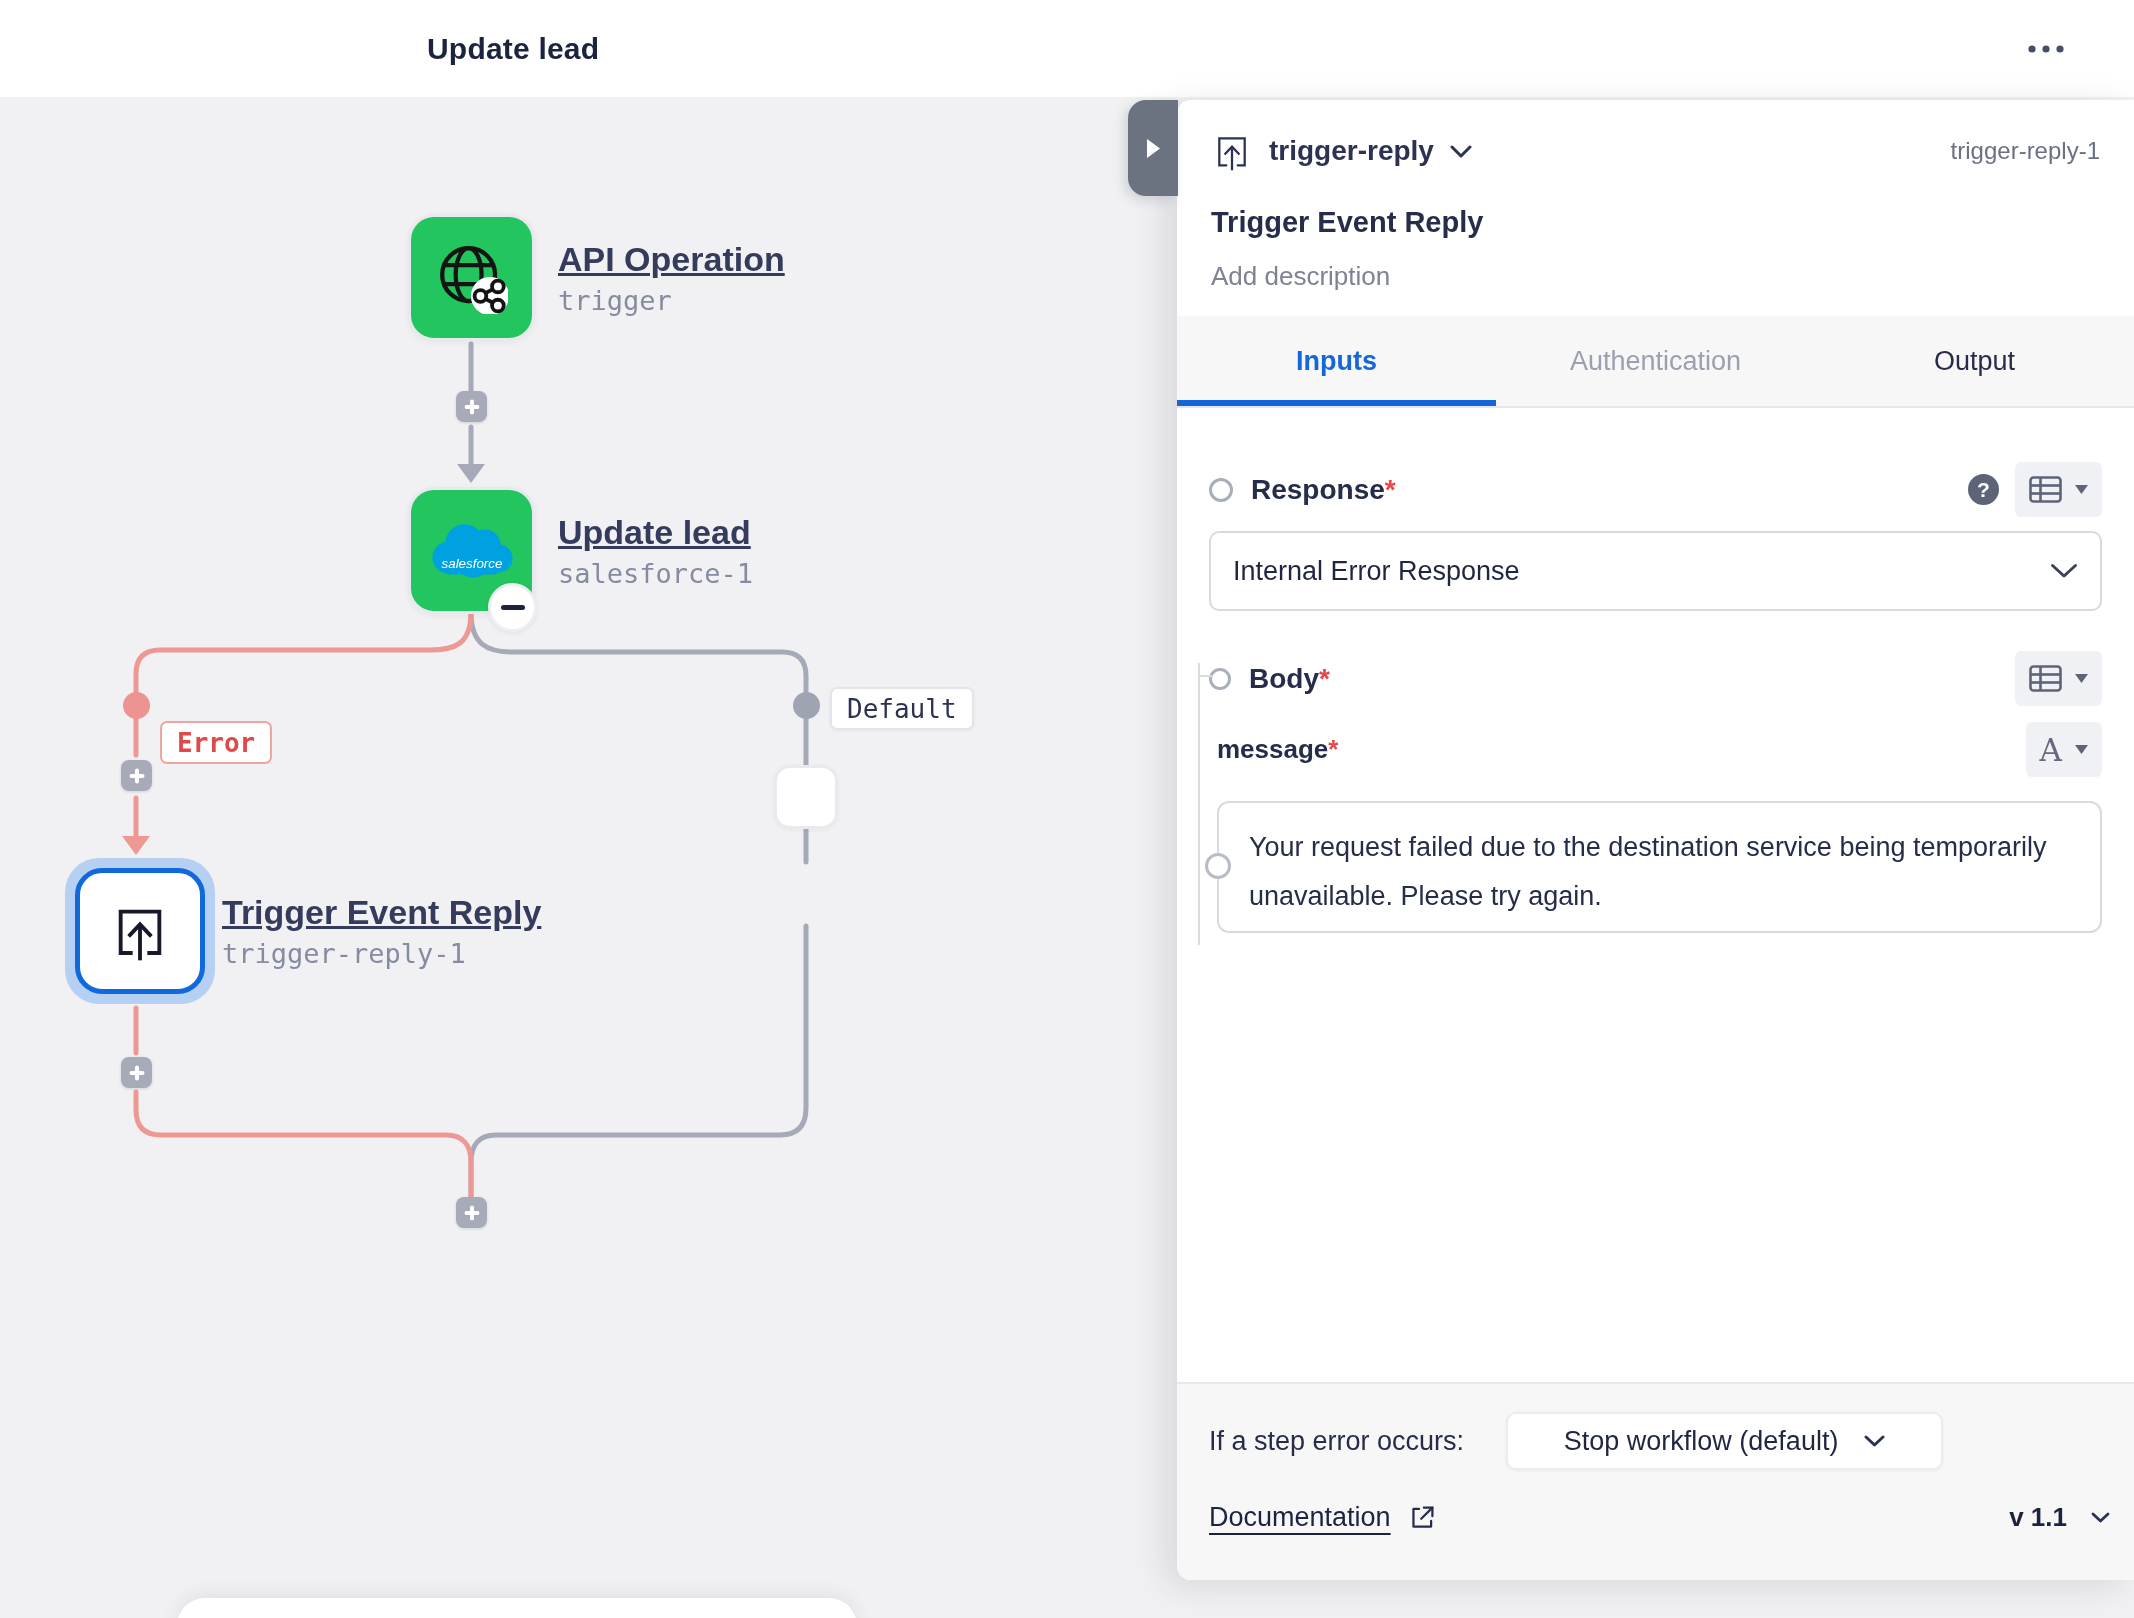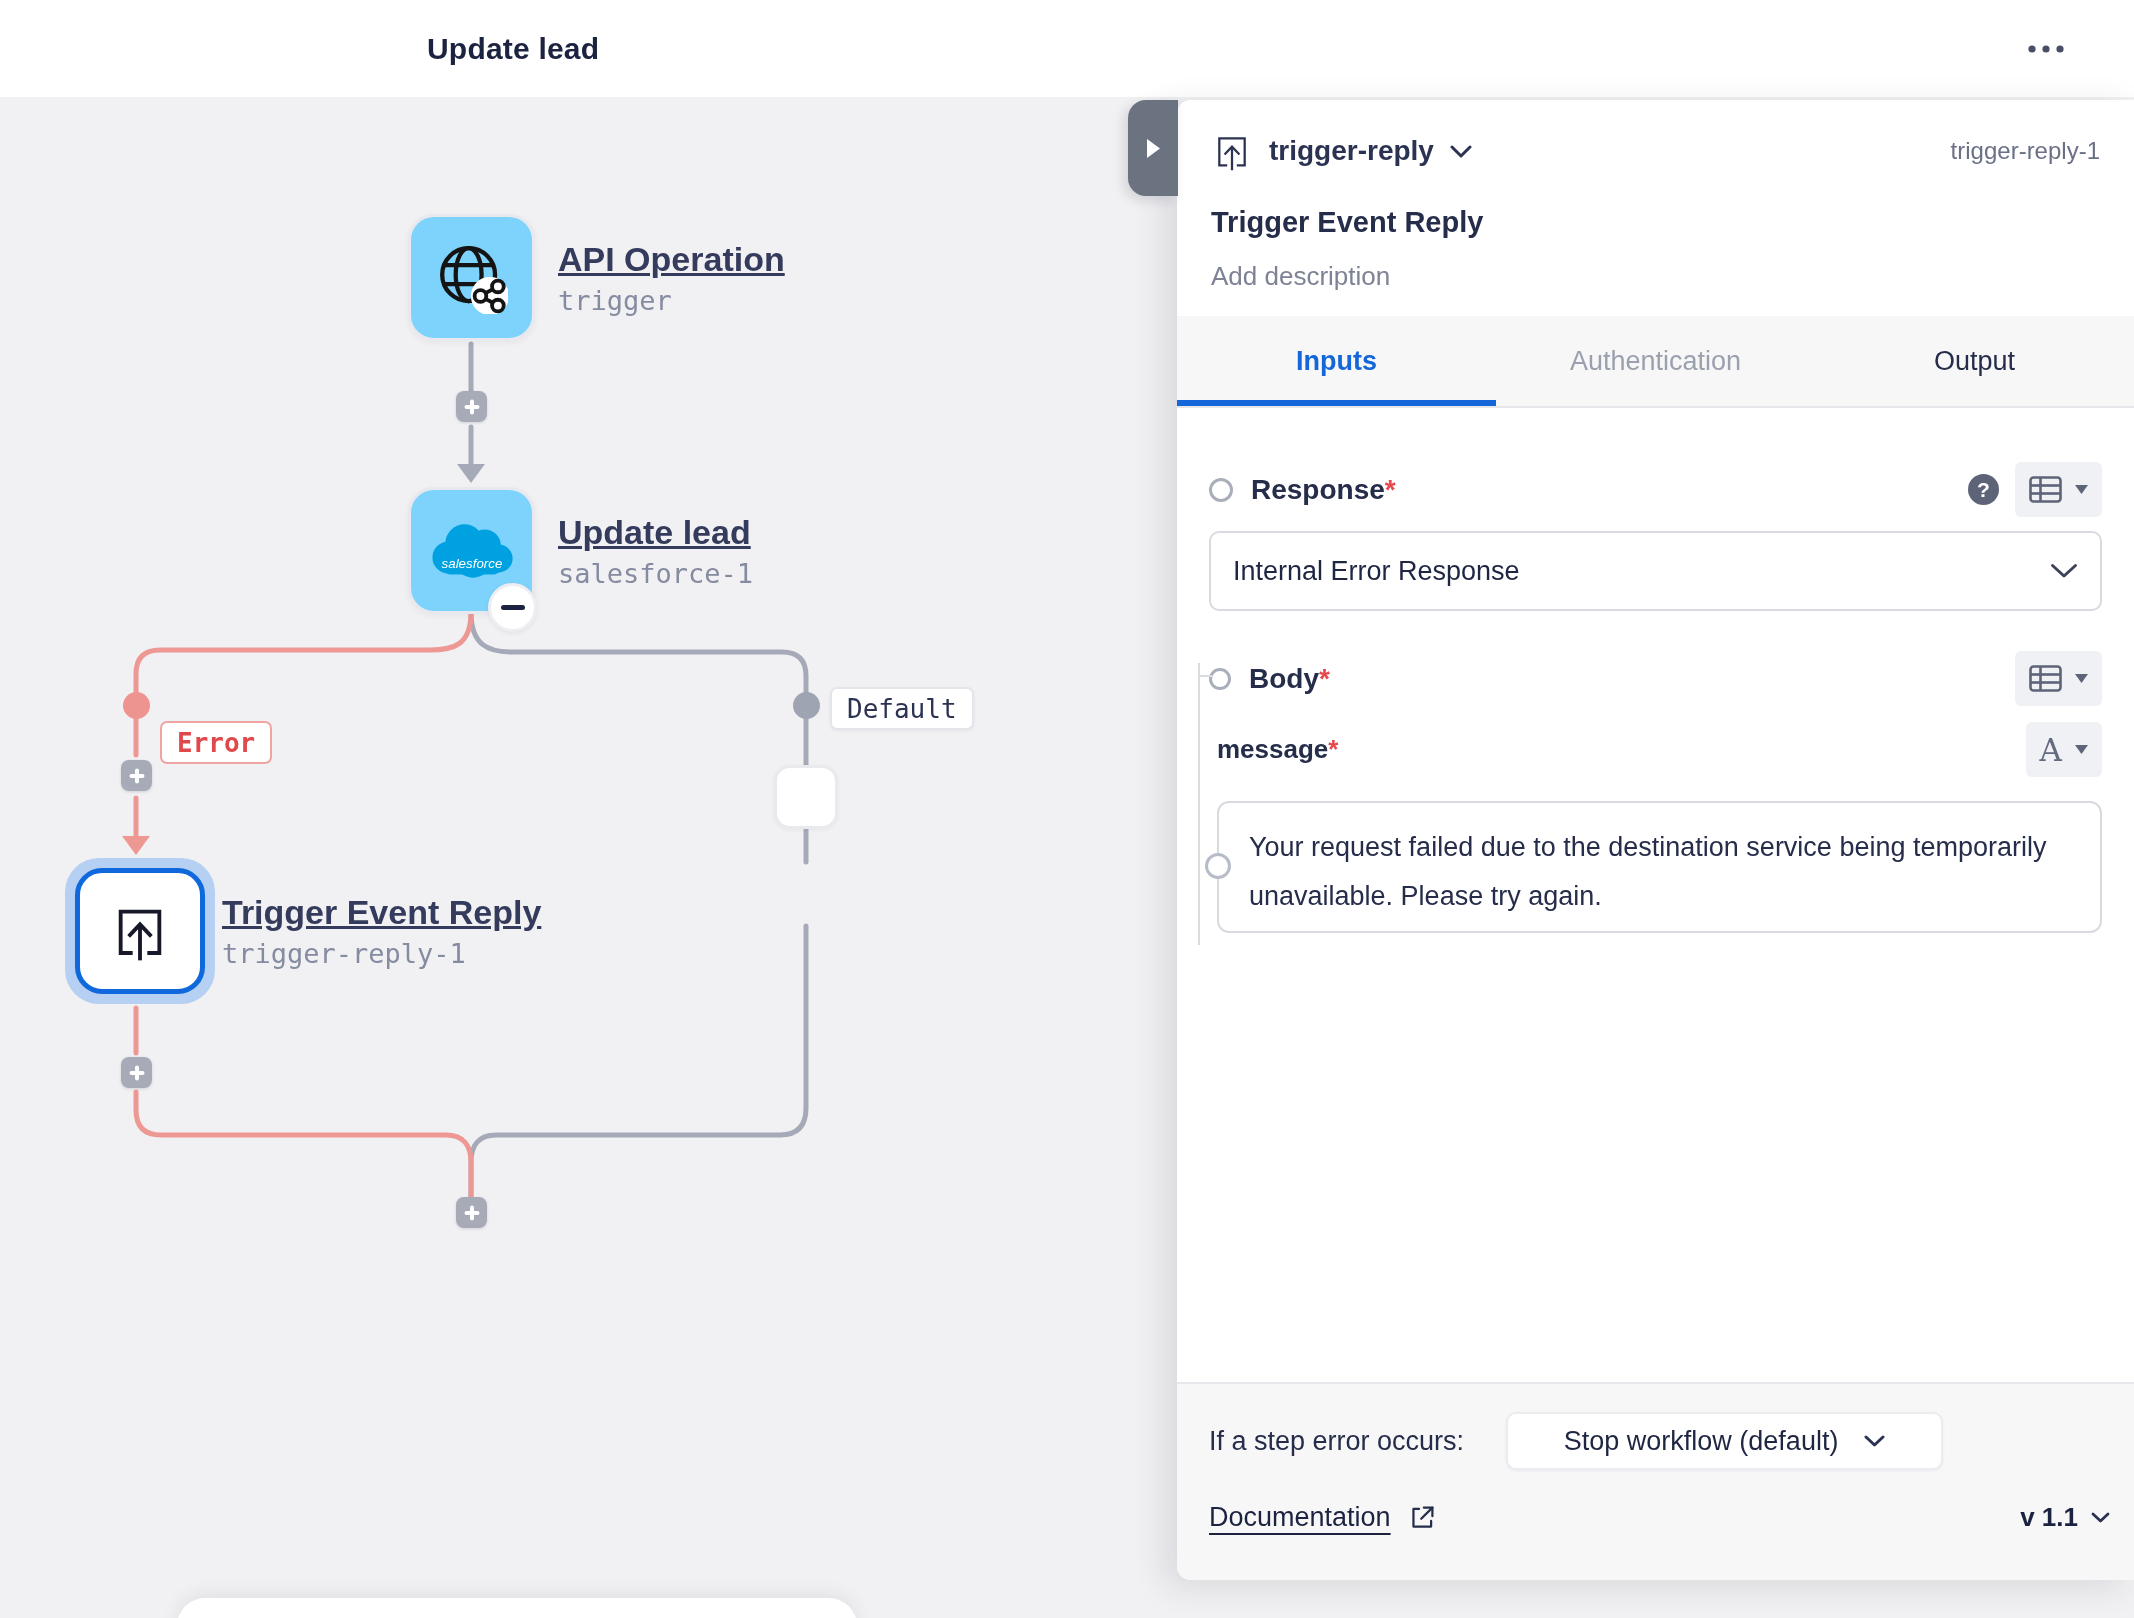--- a/index.html
+++ b/index.html
@@ -25,21 +25,21 @@
   .header-menu {
     position:absolute; right:60px; top:30px; width:56px; height:38px;
     display:flex; align-items:center; justify-content:center; cursor:pointer;
   }
 
   
   .canvas { position:absolute; left:0; top:97px; width:2134px; height:1521px; background:#f1f1f3; }
   .edges { position:absolute; left:0; top:-97px; width:2134px; height:1618px; }
 
   .node-box {
-    position:absolute; width:127px; height:127px; background:#7dd3fc;
+    position:absolute; width:127px; height:127px; background:#22c55e;
     border:3px solid #e8e9ee; border-radius:26px;
     display:flex; align-items:center; justify-content:center;
     box-shadow:0 2px 6px rgba(30,35,60,.05); z-index:3;
   }
   .node-halo {
     position:absolute; left:65px; top:761px; width:150px; height:146px;
     background:#b5d0f2; border-radius:34px; z-index:3;
     display:flex; align-items:center; justify-content:center;
   }
   .node-selected {
@@ -185,21 +185,21 @@
     border:2px solid #ececf0; border-radius:10px;
     box-shadow:0 1px 3px rgba(30,35,60,.06);
     display:flex; align-items:center; justify-content:center; gap:26px;
     font-size:27px; color:#1f2642; cursor:pointer;
   }
   .footer-row2 { display:flex; align-items:center; margin-top:32px; }
   .doc-link {
     font-size:27px; color:#1c2340; text-decoration:underline;
     text-underline-offset:7px; display:flex; align-items:center; gap:16px; cursor:pointer;
   }
-  .version { margin-left:auto; display:flex; align-items:center; gap:13px;
+  .version { margin-left:auto; display:flex; align-items:center; gap:24px;
     font-size:26px; font-weight:700; color:#1c2340; cursor:pointer; }
 </style>
 </head>
 <body>
 
 <div class="app-header">
   <div class="app-title">Update lead</div>
   <div class="header-menu">
     <svg width="40" height="10" viewBox="0 0 40 10">
       <circle cx="6" cy="5" r="3.6" fill="#474e66"></circle>

